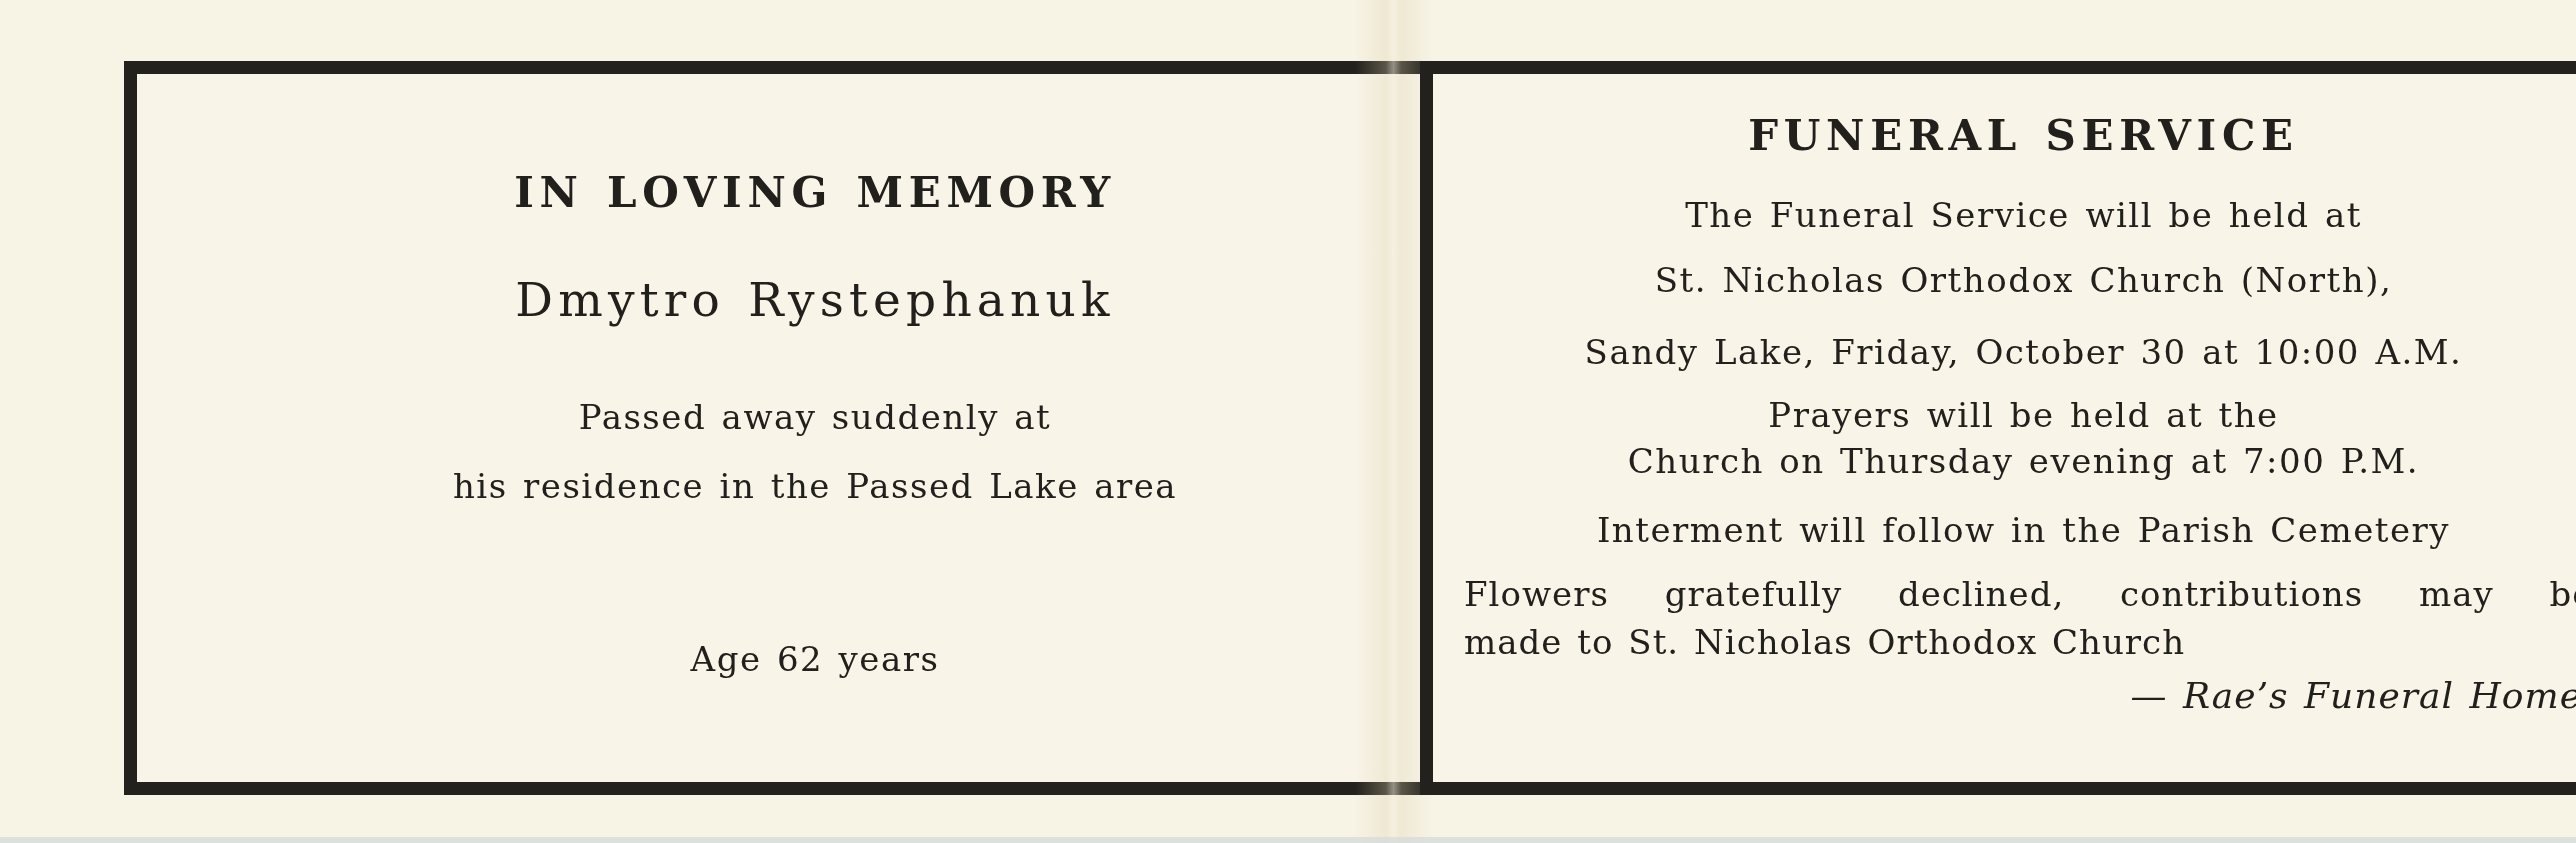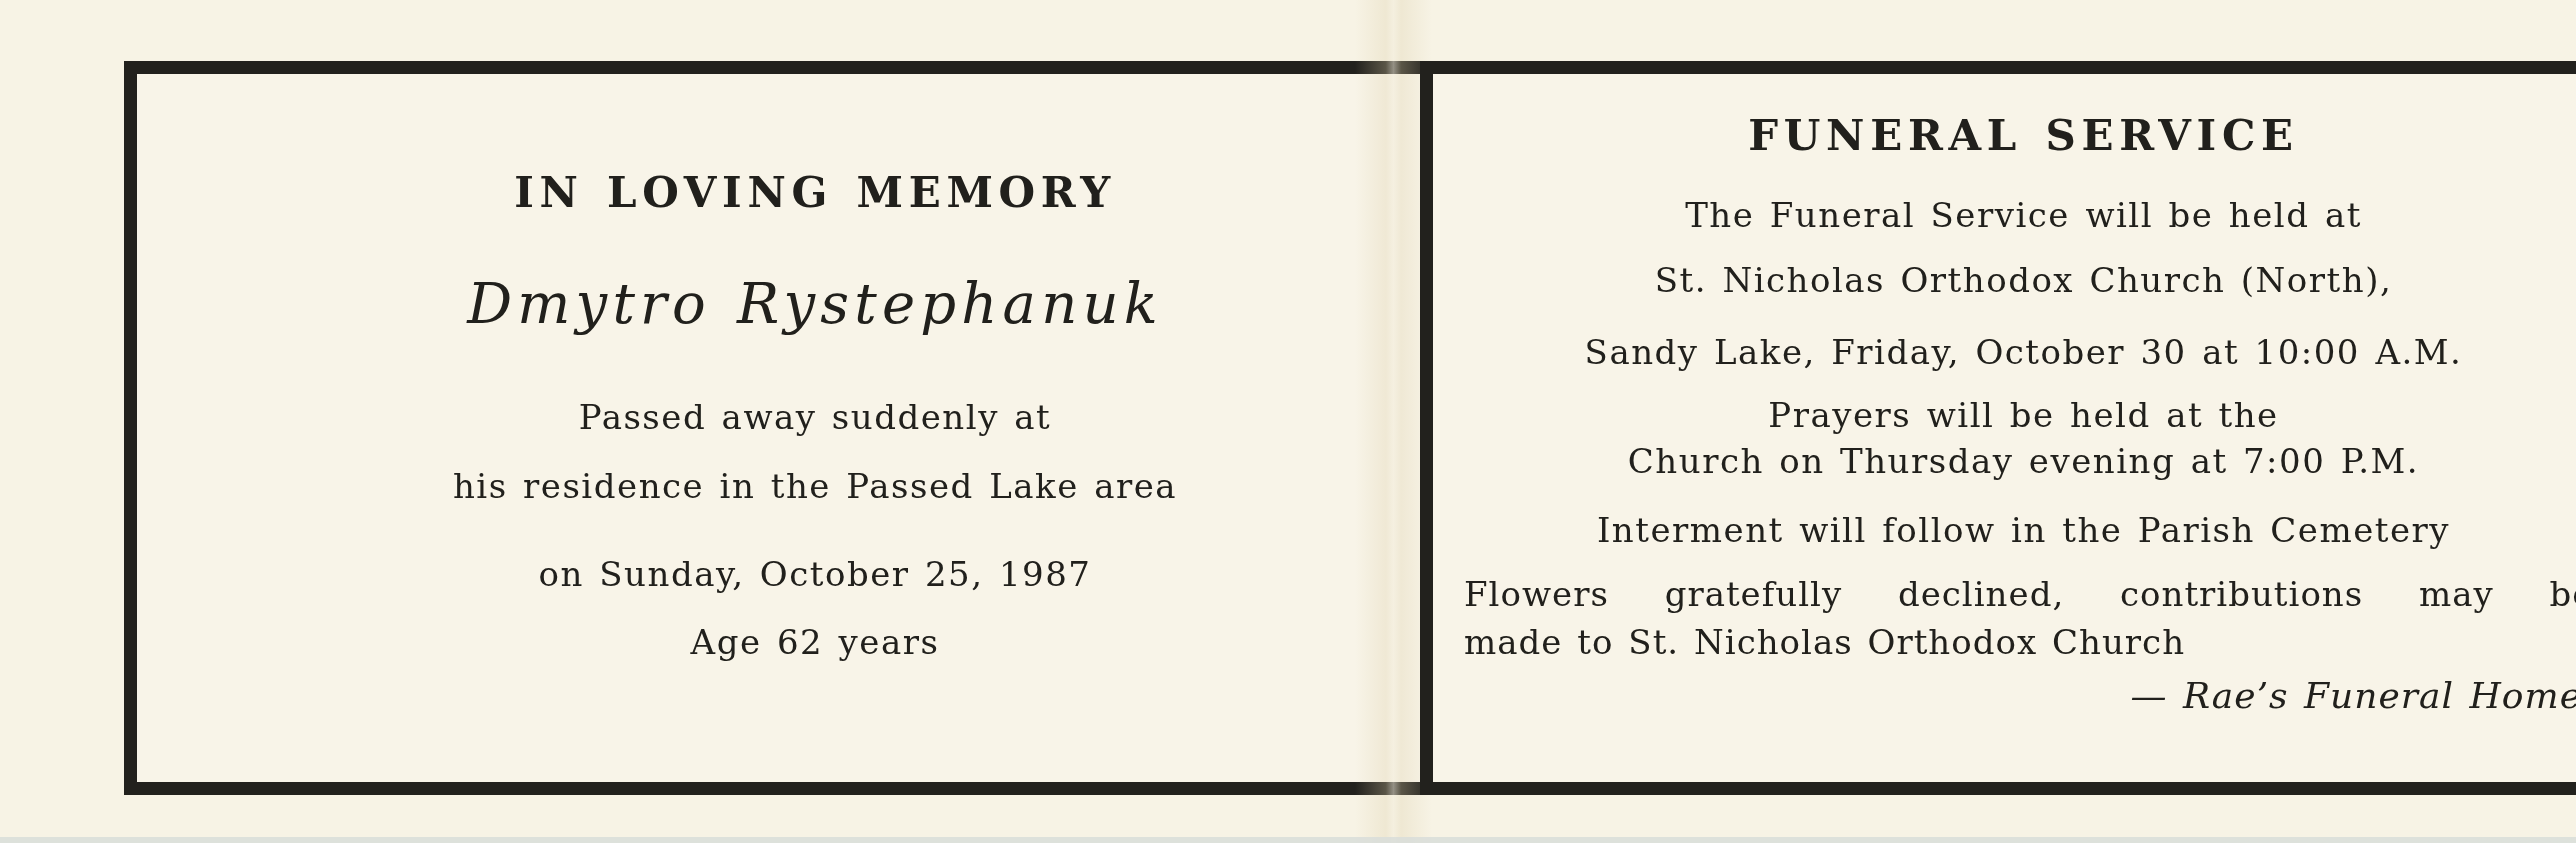--- a/index.html
+++ b/index.html
@@ -37,22 +37,21 @@
     word-spacing: 3.1px;
     white-space: nowrap;
   }
   .card-header {
     font-size: 42px;
     font-weight: bold;
     letter-spacing: 5.7px;
     white-space: nowrap;
   }
   .deceased-name {
-    font-size: 56px;
-    font-style: italic;
+    font-size: 47px;
     letter-spacing: 5.2px;
     white-space: nowrap;
   }
   .justified {
     left: 31px;
     right: 20.6px;
     text-align: justify;
     text-align-last: justify;
     white-space: normal;
     letter-spacing: 1px;
@@ -95,22 +94,21 @@
   }
 </style>
 </head>
 <body>
 
 <div class="card" id="left-card">
   <div class="line card-header" style="top:98px">IN LOVING MEMORY</div>
   <div class="line deceased-name" style="top:202px">Dmytro Rystephanuk</div>
   <div class="line" style="top:326px">Passed away suddenly at</div>
   <div class="line" style="top:395px">his residence in the Passed Lake area</div>
-  <div class="line" style="top:483px">on Sunday, October 25, 1987</div>
-  <div class="line" style="top:551px">Age 62 years</div>
+  <div class="line" style="top:568px">Age 62 years</div>
 </div>
 
 <div class="fold-crease"></div>
 
 <div class="card" id="right-card">
   <div class="line card-header" style="top:41px">FUNERAL SERVICE</div>
   <div class="line" style="top:124px">The Funeral Service will be held at</div>
   <div class="line" style="top:189px">St. Nicholas Orthodox Church (North),</div>
   <div class="line" style="top:261px">Sandy Lake, Friday, October 30 at 10:00 A.M.</div>
   <div class="line" style="top:324px">Prayers will be held at the</div>

